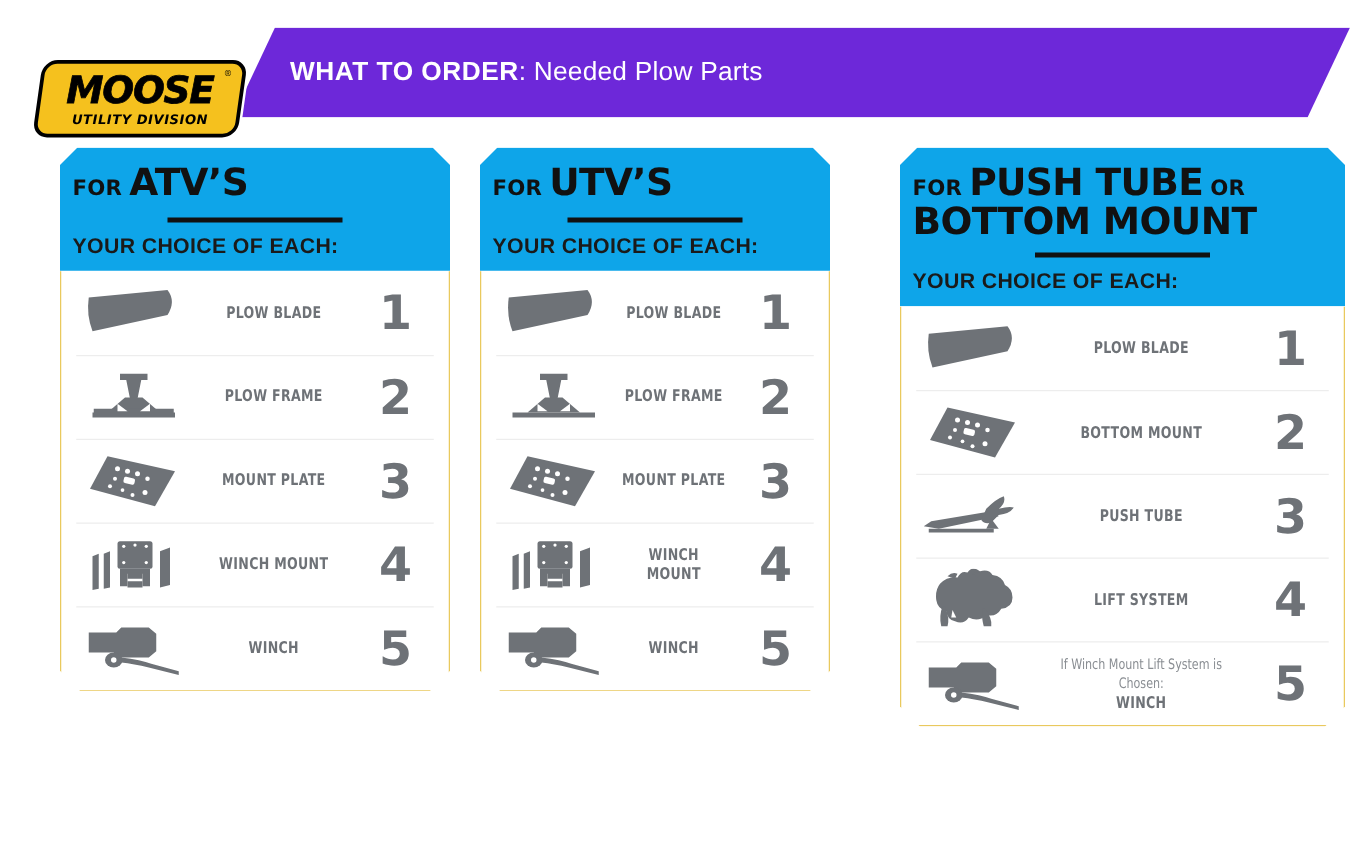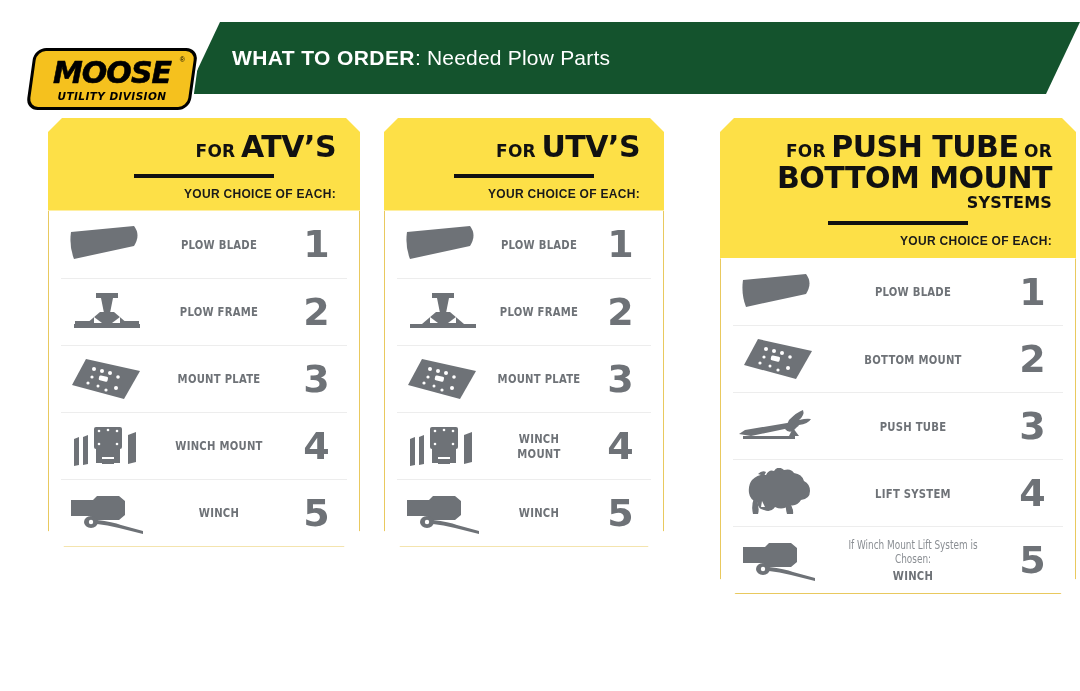--- a/index.html
+++ b/index.html
@@ -10,21 +10,21 @@
     overflow: hidden;
   }
   .page { position: relative; width: 1080px; height: 691px; background: #fff; }
 
   
   .header {
     position: absolute; left: 0; top: 22px; width: 1080px; height: 72px;
   }
   .header-bar {
     position: absolute; left: 186px; top: 0; width: 894px; height: 72px;
-    background: #14532d;
+    background: #6d28d9;
     -webkit-clip-path: polygon(34px 0, 894px 0, 894px 0, 860px 72px, 0 72px);
     clip-path: polygon(34px 0, 894px 0, 860px 72px, 0 72px);
     display: flex; align-items: center;
   }
   .header-title {
     margin-left: 46px; color: #fff; font-size: 21px; letter-spacing: .2px;
     white-space: nowrap;
   }
   .header-title b { font-weight: 700; letter-spacing: .4px; }
   .header-title span { font-weight: 400; }
@@ -56,41 +56,41 @@
   }
   .logo-reg {
     position: absolute; right: 6px; top: 5px; font-size: 7px; color: #000;
   }
 
   
   .cards { position: absolute; left: 0; top: 118px; width: 1080px; height: 560px; }
 
   .card { position: absolute; }
   .card-head {
-    background: #fde047;
+    background: #0ea5e9;
     -webkit-clip-path: polygon(14px 0, calc(100% - 14px) 0, 100% 14px, 100% 100%, 0 100%, 0 14px);
     clip-path: polygon(14px 0, calc(100% - 14px) 0, 100% 14px, 100% 100%, 0 100%, 0 14px);
-    text-align: right;
-    padding: 14px 24px 10px;
+    text-align: left;
+    padding: 14px 10px 10px;
   }
   .head-line1 {
     color: #111; font-weight: 700; line-height: 1.02;
     font-family: "DejaVu Sans", sans-serif;
   }
   .head-line1 .sm { font-size: 17px; letter-spacing: .2px; }
   .head-line1 .lg { font-size: 30px; letter-spacing: -.5px; }
   .head-line2 { color: #111; font-weight: 700; font-size: 30px;
     font-family: "DejaVu Sans", sans-serif; line-height: 1.02; letter-spacing: -.5px; }
   .head-line3 { color: #111; font-weight: 700; font-size: 16px;
     font-family: "DejaVu Sans", sans-serif; line-height: 1.2; letter-spacing: .2px; }
   .head-rule {
     width: 140px; height: 4px; background: #111; margin: 11px auto 9px;
   }
   .head-choice {
-    color: #1a1a1a; font-size: 12px; font-weight: 600; letter-spacing: .3px;
+    color: #1a1a1a; font-size: 17px; font-weight: 600; letter-spacing: .3px;
     font-family: "Liberation Sans", sans-serif;
   }
 
   .card-body {
     background: #fff;
     border: 1px solid #E9C95E;
     border-top: none;
     -webkit-clip-path: polygon(0 0, 100% 0, 100% calc(100% - 16px), calc(100% - 16px) 100%, 16px 100%, 0 calc(100% - 16px));
     clip-path: polygon(0 0, 100% 0, 100% calc(100% - 16px), calc(100% - 16px) 100%, 16px 100%, 0 calc(100% - 16px));
     padding: 0 12px;
@@ -354,21 +354,20 @@
     </div>
 
     <div class="card" id="card-push">
       <div class="card-head">
         <div class="head-line1">
           <span class="sm">FOR</span>
           <span class="lg">PUSH TUBE</span>
           <span class="sm">OR</span>
         </div>
         <div class="head-line2">BOTTOM MOUNT</div>
-        <div class="head-line3">SYSTEMS</div>
         <div class="head-rule"></div>
         <div class="head-choice">YOUR CHOICE OF EACH:</div>
       </div>
       <div class="card-body">
         <div class="card-body-frame">
 
           <div class="row">
             <span class="row-icon">
               <svg width="78" height="42" viewBox="0 0 78 42">
                   <path d="M3 9 L66 3 q7 9 0 20 L6 36 q-5 -13 -3 -27 Z" fill="#6E7277"></path>

